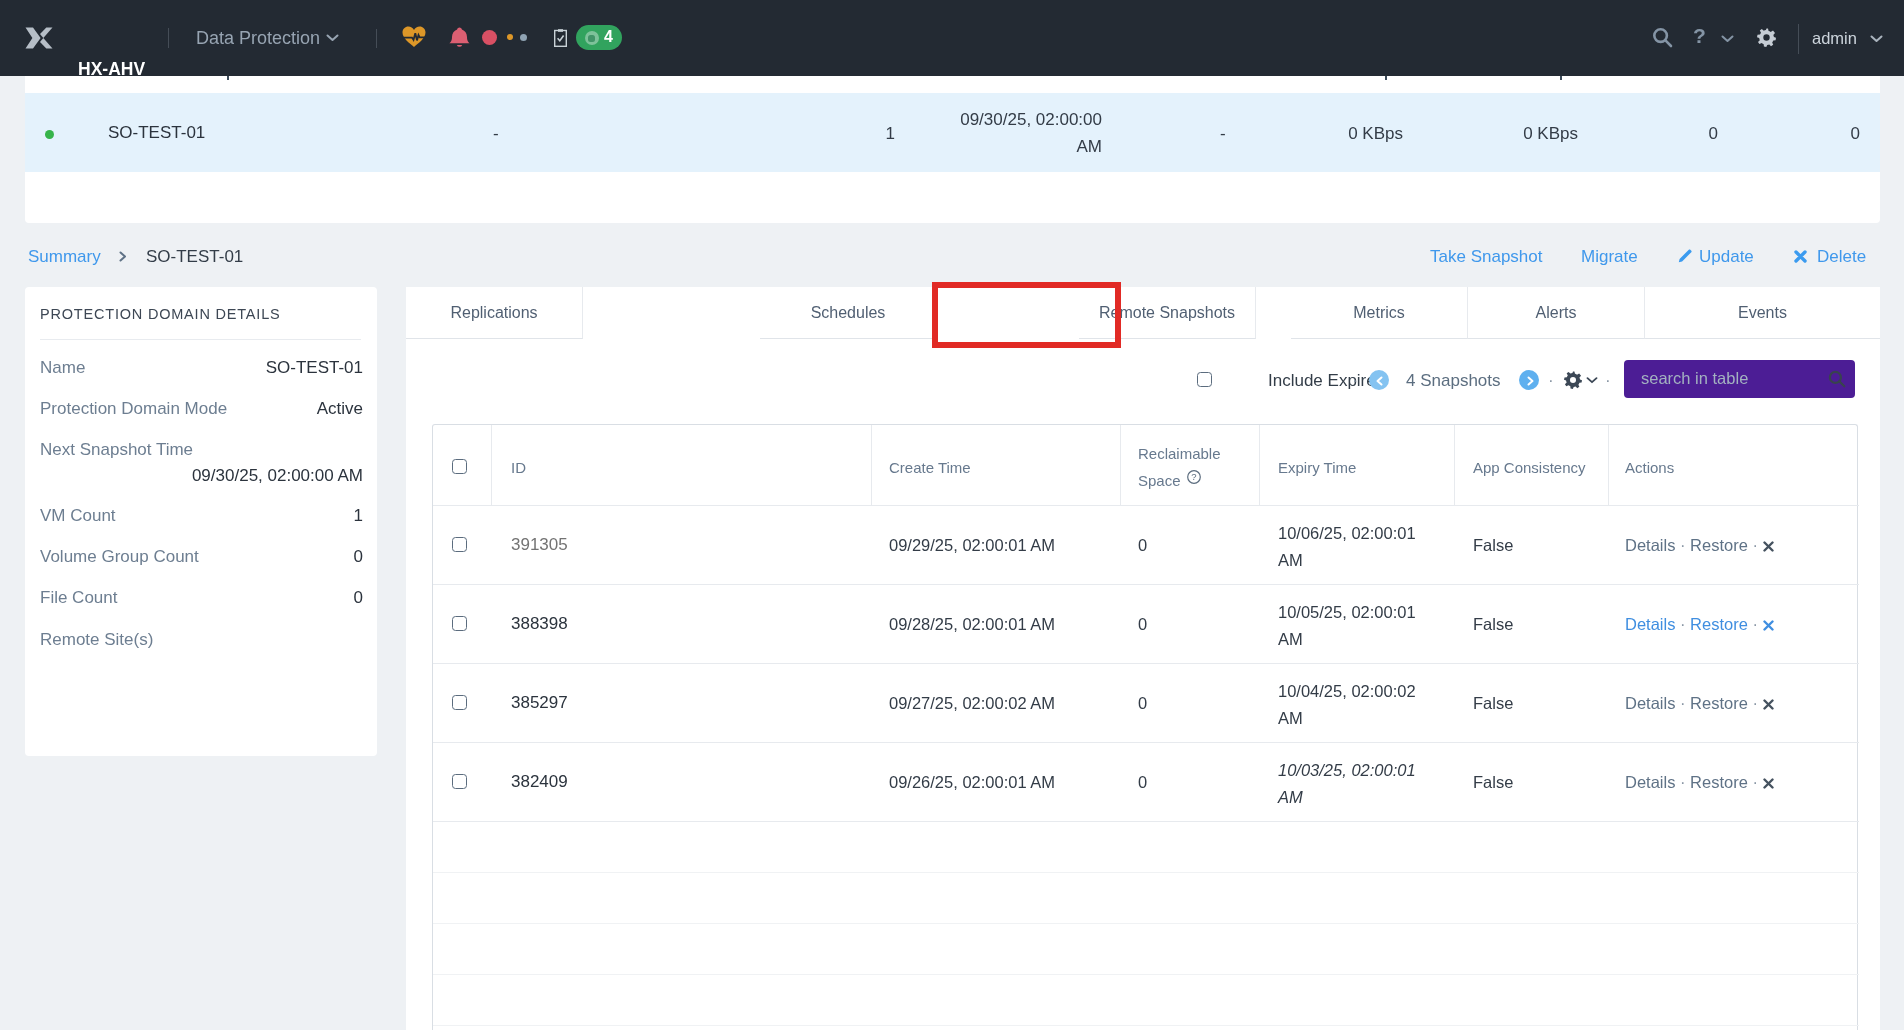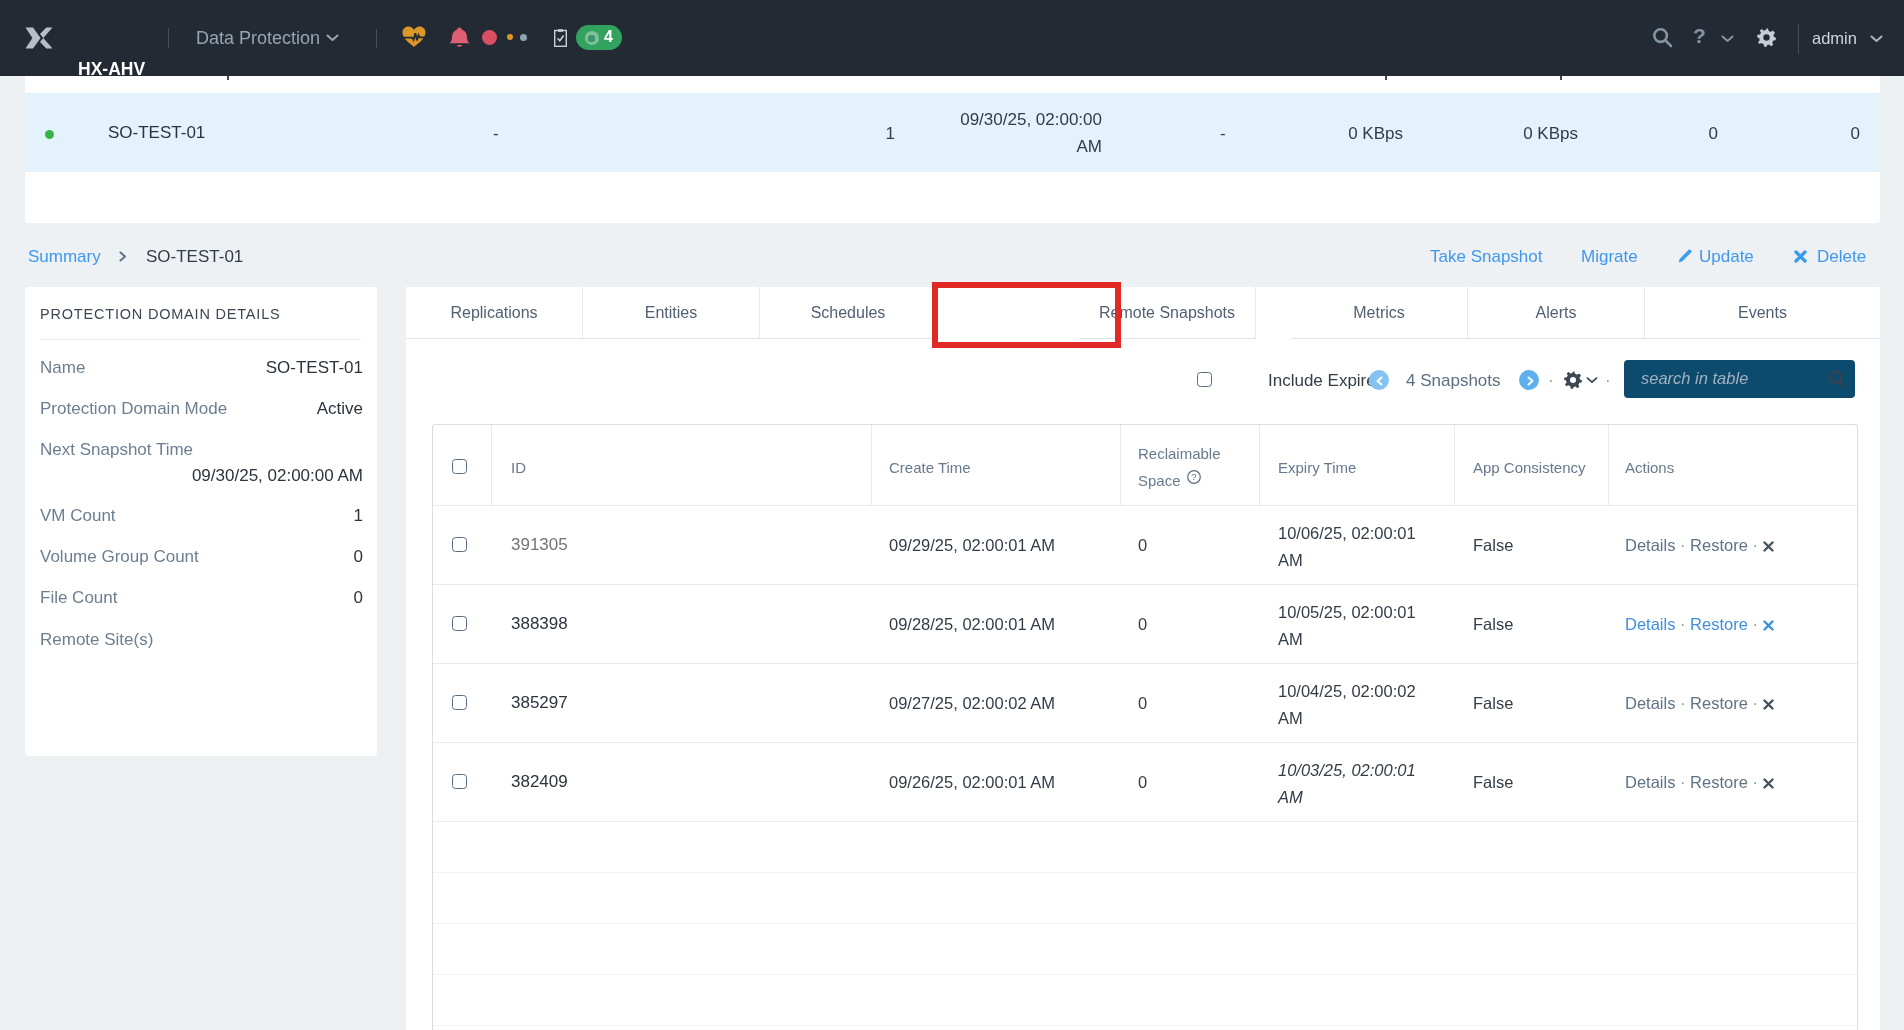--- a/index.html
+++ b/index.html
@@ -34,21 +34,21 @@
   .tab { position:absolute; top:0; height:52px; background:#fff; border-right:1px solid #e7eaee; border-bottom:1px solid #e0e4e9;
          display:flex; align-items:center; justify-content:center; font-size:16px; color:#505f72; }
   .tab.active { color:#232b34; font-weight:bold; border-bottom:3px solid #35a0f4; }
   #redbox { position:absolute; left:932px; top:282px; width:189px; height:66px; border:6px solid #e12a25; z-index:40; }
 
   
   .tool { position:absolute; font-size:17px; color:#333d48; white-space:nowrap; }
   .dot-sep { color:#8a97a5; }
   .cb { position:absolute; width:15px; height:15px; border:1px solid #5b6c7e; border-radius:3.5px; background:#fff; }
   .pagebtn { position:absolute; width:20px; height:20px; border-radius:50%; }
-  #searchbox { position:absolute; left:1624px; top:360px; width:231px; height:38px; background:#0c4a6e; border-radius:4px;font-style:italic; }
+  #searchbox { position:absolute; left:1624px; top:360px; width:231px; height:38px; background:#4c1d95; border-radius:4px; }
   #searchbox span { position:absolute; left:17px; top:9px; font-size:16.5px; color:#a3b1c0; }
 
   
   #tbl { position:absolute; left:432px; top:424px; width:1426px; height:606px; border:1px solid #d9dee4; border-bottom:none; border-radius:3px 3px 0 0; background:#fff; }
   .hsep { position:absolute; top:0; width:1px; height:80px; background:#e7eaee; }
   .rline { position:absolute; left:0; width:1426px; height:1px; background:#e7eaee; }
   .rline.lt { background:#f0f2f4; }
   .th { position:absolute; font-size:15px; color:#67798e; white-space:nowrap; }
   .td { position:absolute; font-size:16.5px; color:#333c47; white-space:nowrap; }
   .act { color:#5f7286; }
@@ -183,21 +183,20 @@
       <span class="k">File Count</span>
       <span class="v">0</span>
     </div>
   <div class="kv" style="top:343px;">
       <span class="k">Remote Site(s)</span>
     </div>
 </div>
 
 <div id="panel">
   <div class="tab" style="left:0; width:177px;">Replications</div>
-  <div class="tab" style="left:177px; width:177px;">Entities</div>
   <div class="tab" style="left:354px; width:177px;">Schedules</div>
   <div class="tab" style="left:673px; width:177px;text-align:right;">Remote Snapshots</div>
   <div class="tab" style="left:885px; width:177px;">Metrics</div>
   <div class="tab" style="left:1062px; width:177px;">Alerts</div>
   <div class="tab" style="left:1239px; width:235px; border-right:none;">Events</div>
 </div>
 
 <div class="cb" style="left:1197px; top:372px;"></div>
 <div class="tool" style="left:1220px; top:371px;margin-left:48px;">Include Expired</div>
 <div class="tool dot-sep" style="left:1352px; top:371px;">·</div>

